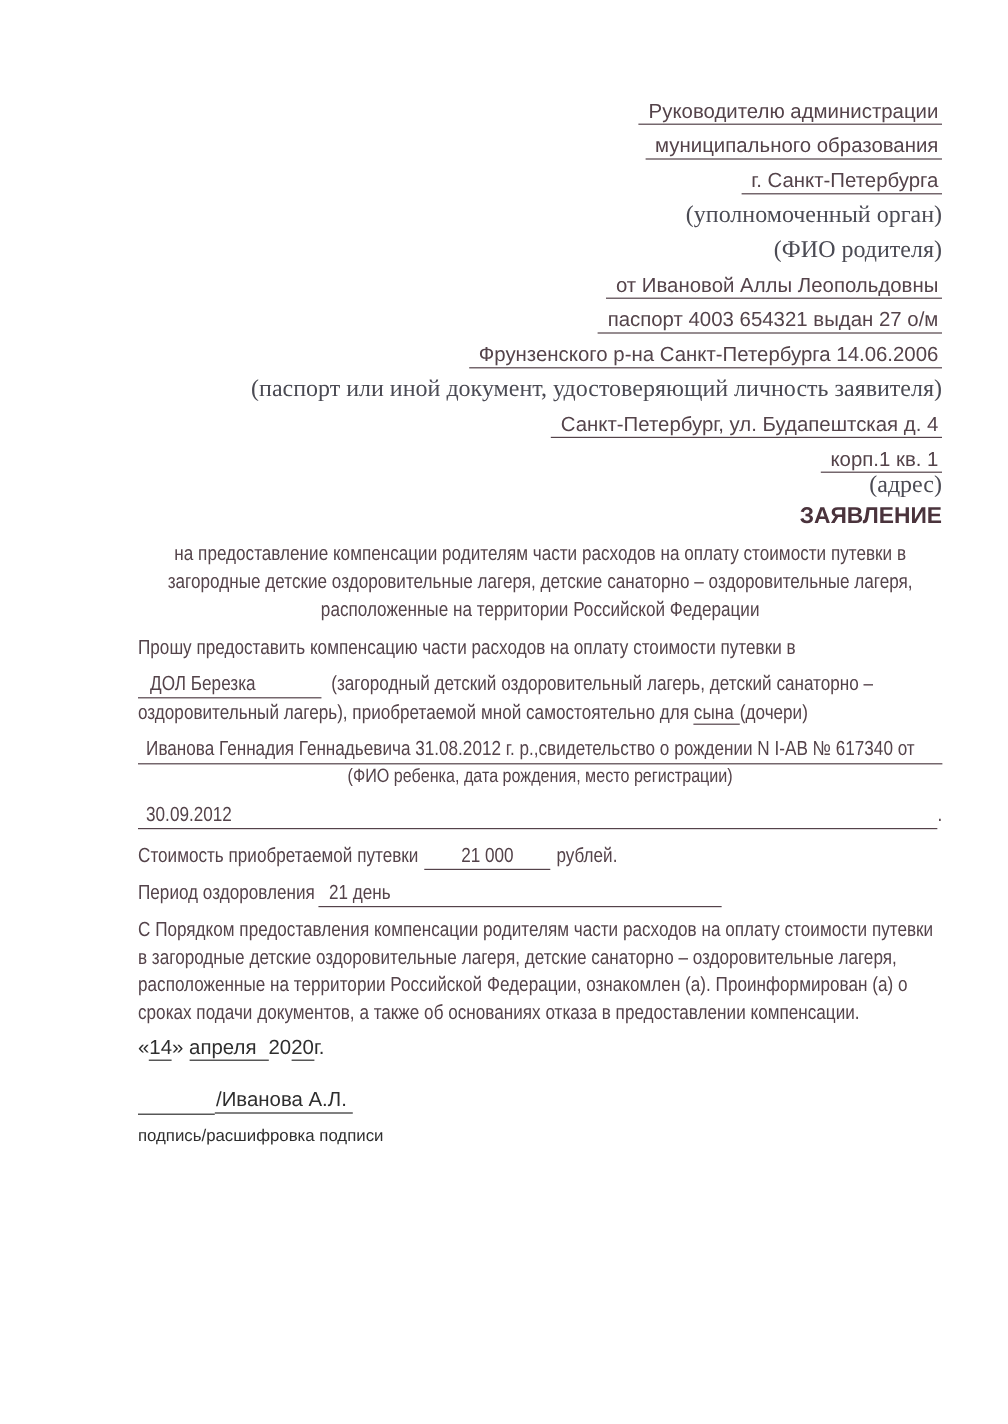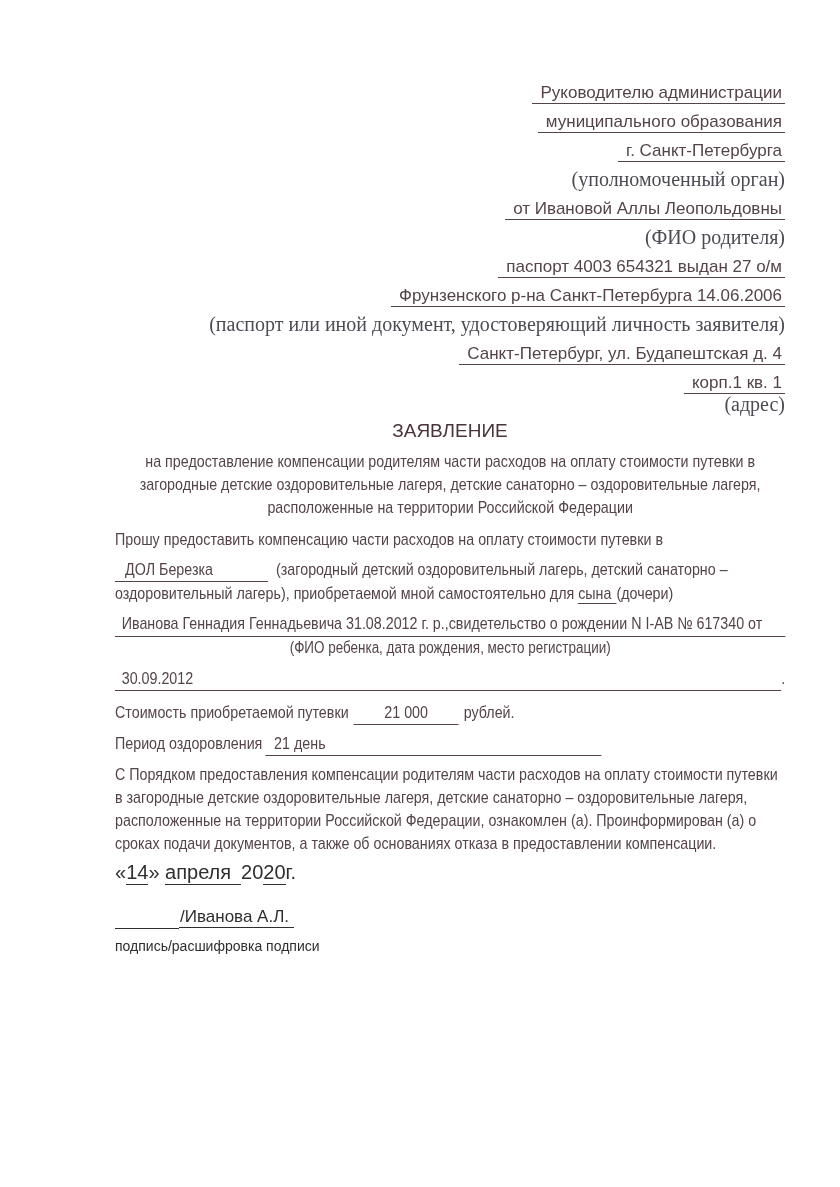--- a/index.html
+++ b/index.html
@@ -11,21 +11,21 @@
   .content { position:absolute; left:115px; top:78px; width:670px; }
 
   
   .hdr { text-align:right; color:var(--ink); font-size:17px; }
   .hdr .line { height:29px; line-height:29px; }
   .hdr .line.addr { height:20px; line-height:15px; }
   .u-ink { border-bottom:1px solid currentColor; padding:0 3px 1px 8px; }
   .cap { font-family:"Liberation Serif", serif; font-size:20px; color:var(--cap-ink); }
 
   
-  .title { margin-top:2px; text-align:center; font-weight:normal; font-size:19px;
+  .title { margin-top:2px; text-align:right; font-weight:bold; font-size:19px;
            line-height:24px; color:var(--title-ink); }
 
   
   .sx { transform:scaleX(0.84); transform-origin:0 0; width:798px;
         color:var(--ink); font-size:17px; }
   .sx .ln { white-space:nowrap; line-height:23px; }
   .center { text-align:center; }
 
   .subtitle { margin-top:7px; }
   .intro { margin-top:9px; }
@@ -45,43 +45,43 @@
   .cost-row { margin-top:10px; line-height:23px; }
   .cost-field { display:inline-block; width:125px; text-align:center;
                 border-bottom:1px solid currentColor; margin:0 6px; }
 
   .period-row { margin-top:7px; line-height:23px; }
   .period-field { display:inline-block; width:390px; border-bottom:1px solid currentColor;
                   padding-left:10px; margin-left:4px; }
 
   .ack { margin-top:7px; }
 
-  .date-row { margin-top:6px; color:var(--blk); font-size:20px; line-height:23px; }
+  .date-row { margin-top:6px; color:var(--blk); font-size:17px; line-height:23px; }
   .u-blk { border-bottom:1px solid currentColor; padding-bottom:1px; }
   .u-blk.month { padding-right:10px; }
 
   .sig-row { margin-top:21px; color:var(--blk); font-size:17px; line-height:23px; }
   .sig-blank { display:inline-block; width:64px; height:18px;
                border-bottom:1px solid currentColor; vertical-align:bottom; }
   .sig-name { border-bottom:1px solid currentColor; padding:0 5px 1px 1px; }
   .sig-cap { margin-top:8px; color:var(--blk); font-size:14px; line-height:18px; }
 </style>
 </head>
 <body>
 
 <div class="page">
   <div class="content">
 
     <div class="hdr">
       <div class="line"><span class="u-ink">Руководителю администрации</span></div>
       <div class="line"><span class="u-ink">муниципального образования</span></div>
       <div class="line"><span class="u-ink">г. Санкт-Петербурга</span></div>
       <div class="line cap">(уполномоченный орган)</div>
+      <div class="line cap">(ФИО родителя)</div>
       <div class="line"><span class="u-ink">от Ивановой Аллы Леопольдовны</span></div>
-      <div class="line cap">(ФИО родителя)</div>
       <div class="line"><span class="u-ink">паспорт 4003 654321 выдан 27 о/м</span></div>
       <div class="line"><span class="u-ink">Фрунзенского р-на Санкт-Петербурга 14.06.2006</span></div>
       <div class="line cap">(паспорт или иной документ, удостоверяющий личность заявителя)</div>
       <div class="line"><span class="u-ink">Санкт-Петербург, ул. Будапештская д. 4</span></div>
       <div class="line"><span class="u-ink">корп.1 кв. 1</span></div>
       <div class="line cap addr">(адрес)</div>
     </div>
 
     <div class="title">ЗАЯВЛЕНИЕ</div>
 

